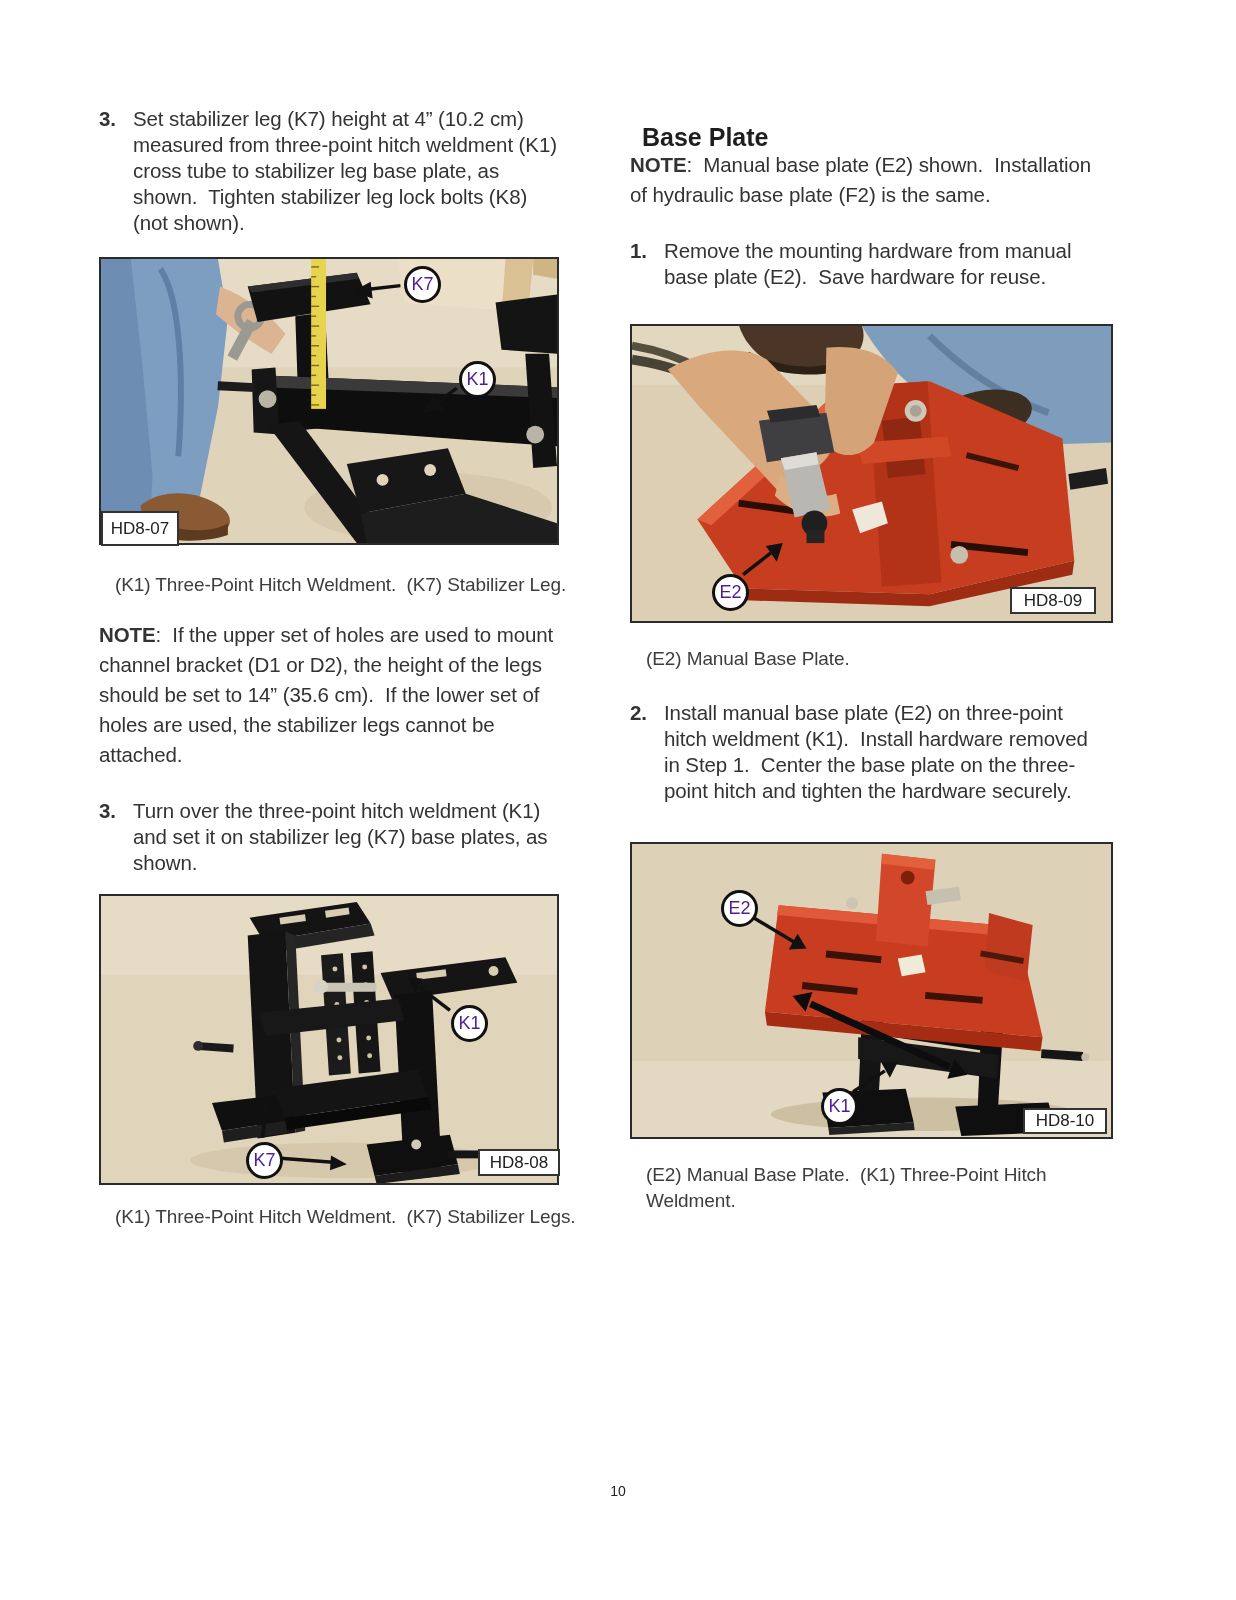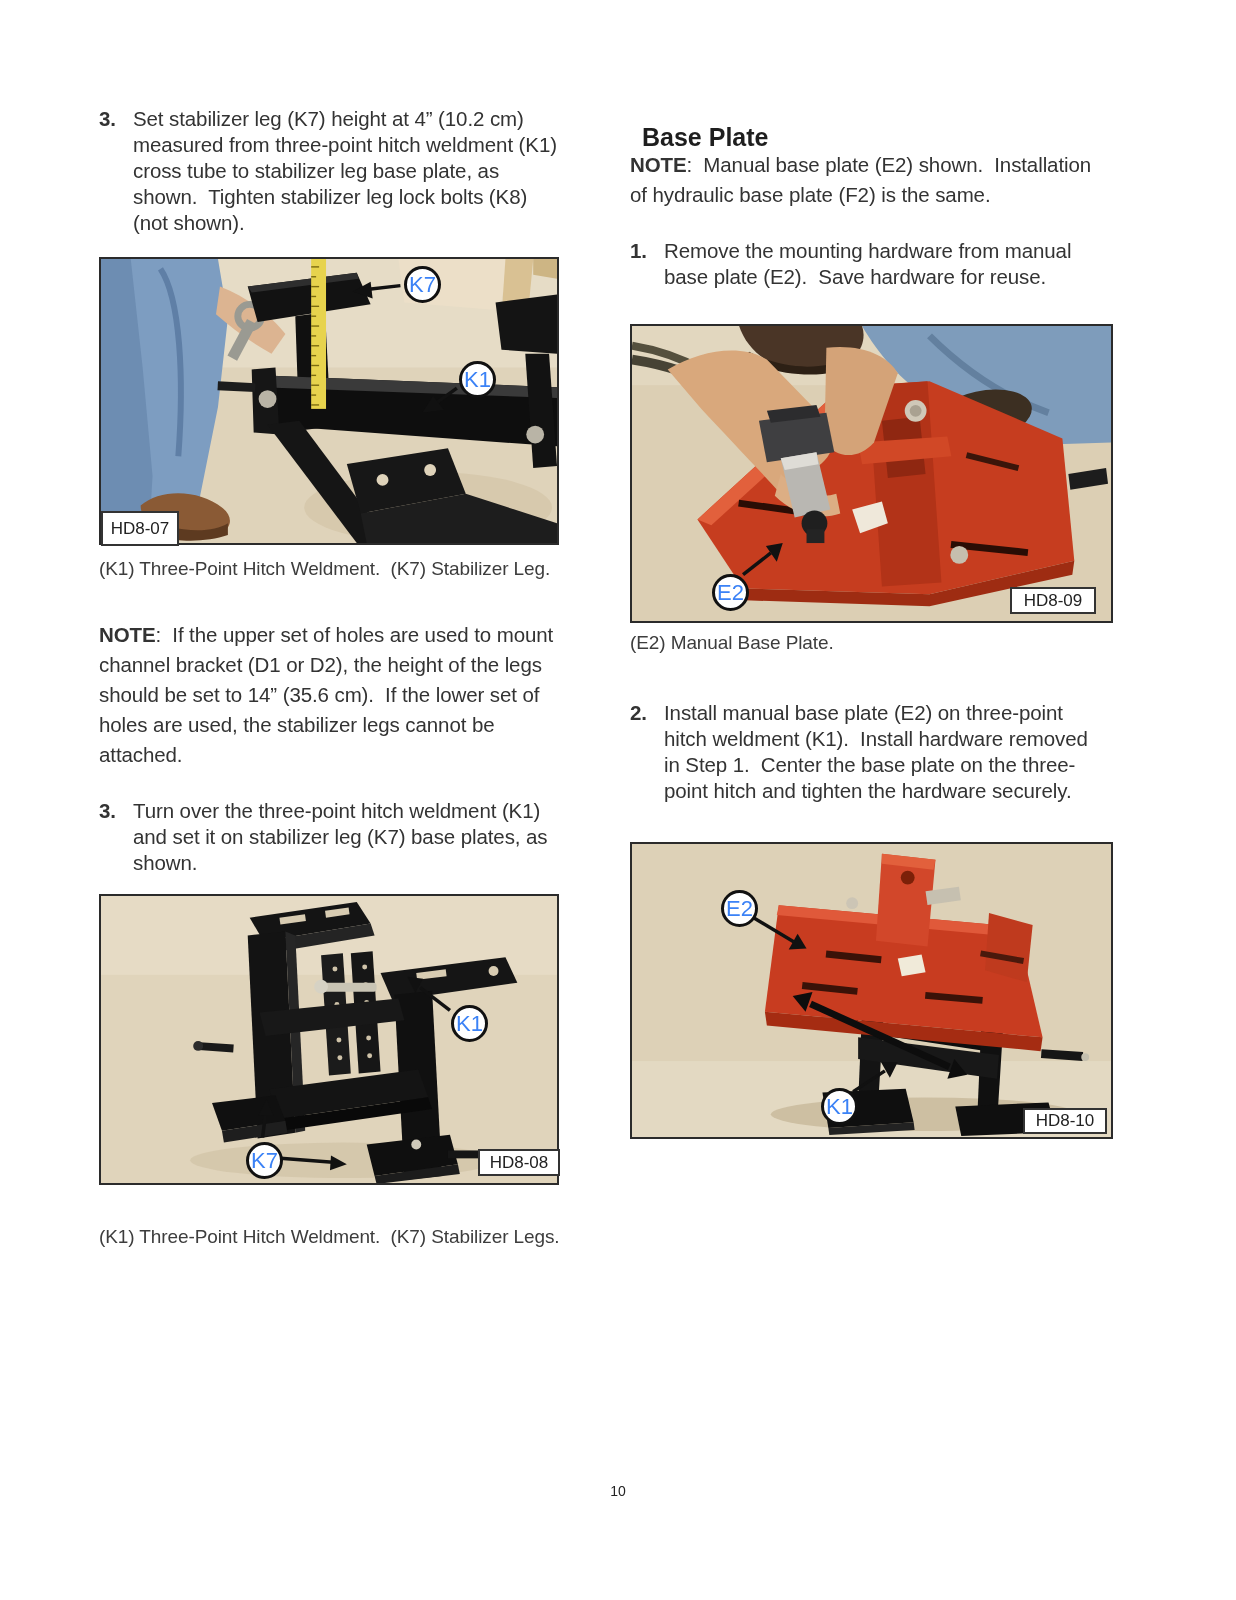--- a/index.html
+++ b/index.html
@@ -12,37 +12,37 @@
     color:var(--text,#333333);
     overflow:hidden;
   }
   .abs{position:absolute;}
   .step{display:flex;font-size:20.5px;line-height:26px;letter-spacing:-0.1px;}
   .step .num{flex:0 0 34px;font-weight:bold;}
   .step .txt{flex:1;white-space:pre-wrap;}
   .para{margin:0;font-size:20.5px;line-height:30px;letter-spacing:-0.1px;white-space:pre-wrap;}
   .para b{font-weight:bold;}
   .heading{margin:12px;font-size:25px;line-height:30px;font-weight:bold;color:#1e1e1e;}
-  .caption{margin:0;font-size:19px;line-height:26px;letter-spacing:-0.1px;color:#3d3d3d;white-space:pre-wrap;}
+  .caption{margin:16px;font-size:19px;line-height:26px;letter-spacing:-0.1px;color:#3d3d3d;white-space:pre-wrap;}
   .photo{
     margin:0;
     border:2px solid #2b2b2b;
     box-sizing:border-box;
     background:var(--photo-floor,#ddd0b6);
   }
   .photo svg{display:block;width:100%;height:100%;}
   .callout{
     position:absolute;
     width:37px;height:37px;
     box-sizing:border-box;
     border:3px solid var(--callout-border,#111111);
     border-radius:50%;
     background:var(--callout-bg,#ffffff);
     display:flex;align-items:center;justify-content:center;
-    font-size:22px;color:#3b82f6;
+    font-size:18px;color:#4c1d95;
   }
   .photo-tag{
     position:absolute;
     box-sizing:border-box;
     background:#ffffff;
     border:2px solid #333333;
     display:flex;align-items:center;justify-content:center;
     font-size:17px;color:#222222;
   }
   .page-number{font-size:14px;color:#222;text-align:center;width:100%;}
@@ -189,21 +189,21 @@
         <polygon points="167,206 159,222 174,223" stroke="none"></polygon>
         <line x1="181" y1="266" x2="234" y2="270"></line>
         <polygon points="248,272 232,263 231,278" stroke="none"></polygon>
       </g>
     </svg>
     <div class="callout" style="left:350px; top:109px">K1</div>
     <div class="callout" style="left:145px; top:246px">K7</div>
     <div class="photo-tag" style="left:377px; top:253px; width:82px; height:27px">HD8-08</div>
   </figure>
 
-  <p class="caption abs" style="left:99px; top:1224px; width:470px">(K1) Three-Point Hitch Weldment.  (K7) Stabilizer Legs.</p>
+  <p class="caption abs" style="left:99px; top:1188px; width:470px">(K1) Three-Point Hitch Weldment.  (K7) Stabilizer Legs.</p>
 
   <h2 class="heading abs" style="left:630px; top:110px; width:483px">Base Plate</h2>
 
   <p class="para abs" style="left:630px; top:150px; width:478px"><b>NOTE</b><span>:  Manual base plate (E2) shown.  Installation of hydraulic base plate (F2) is the same.</span></p>
 
   <div class="step abs" style="left:630px; top:238px; width:470px">
     <span class="num">1.</span>
     <span class="txt">Remove the mounting hardware from manual base plate (E2).  Save hardware for reuse.</span>
   </div>
 
@@ -309,16 +309,17 @@
         <polygon points="176,106 158,107 167,91" stroke="none"></polygon>
         <line x1="223" y1="251" x2="255" y2="230"></line>
         <polygon points="268,221 251,221 260,237" stroke="none"></polygon>
       </g>
     </svg>
     <div class="callout" style="left:89px; top:46px">E2</div>
     <div class="callout" style="left:189px; top:244px">K1</div>
     <div class="photo-tag" style="left:391px; top:264px; width:84px; height:26px">HD8-10</div>
   </figure>
 
+  <p class="caption abs" style="left:630px; top:1146px; width:478px">(E2) Manual Base Plate.  (K1) Three-Point Hitch Weldment.</p>
 
   <div class="page-number abs" style="left:0px; top:1483px">10</div>
 
 </div>
 
 </body></html>

